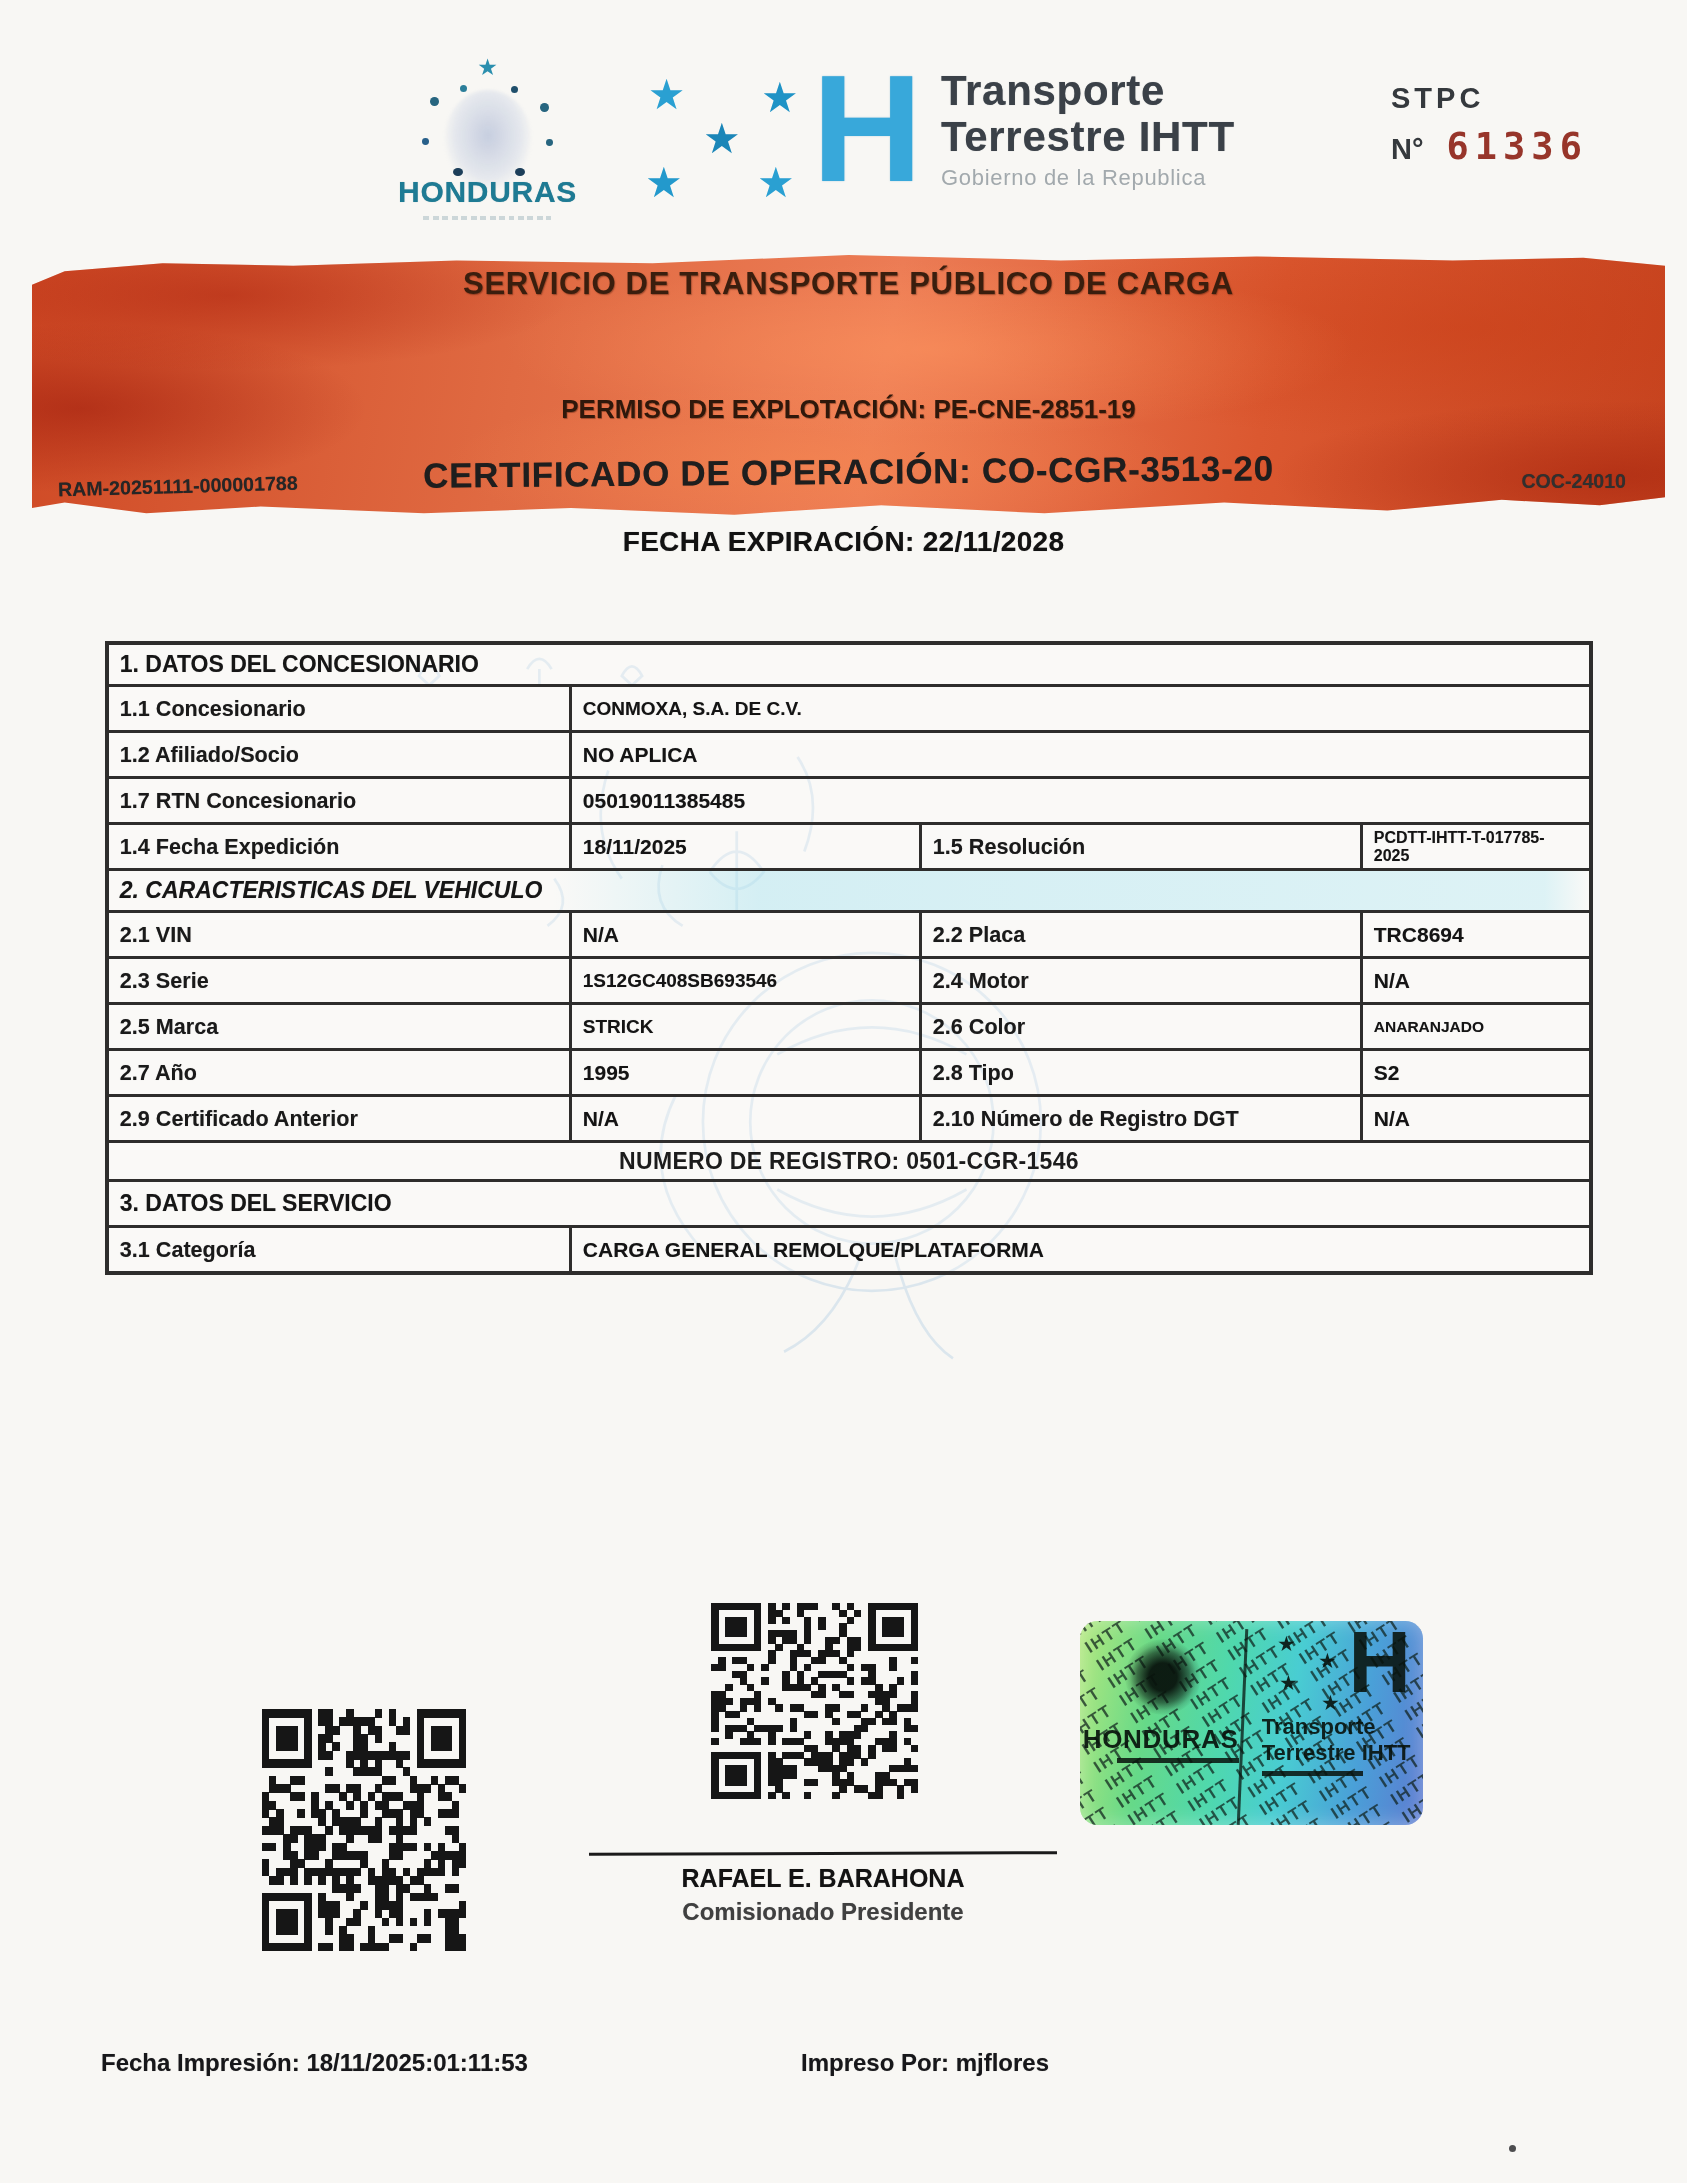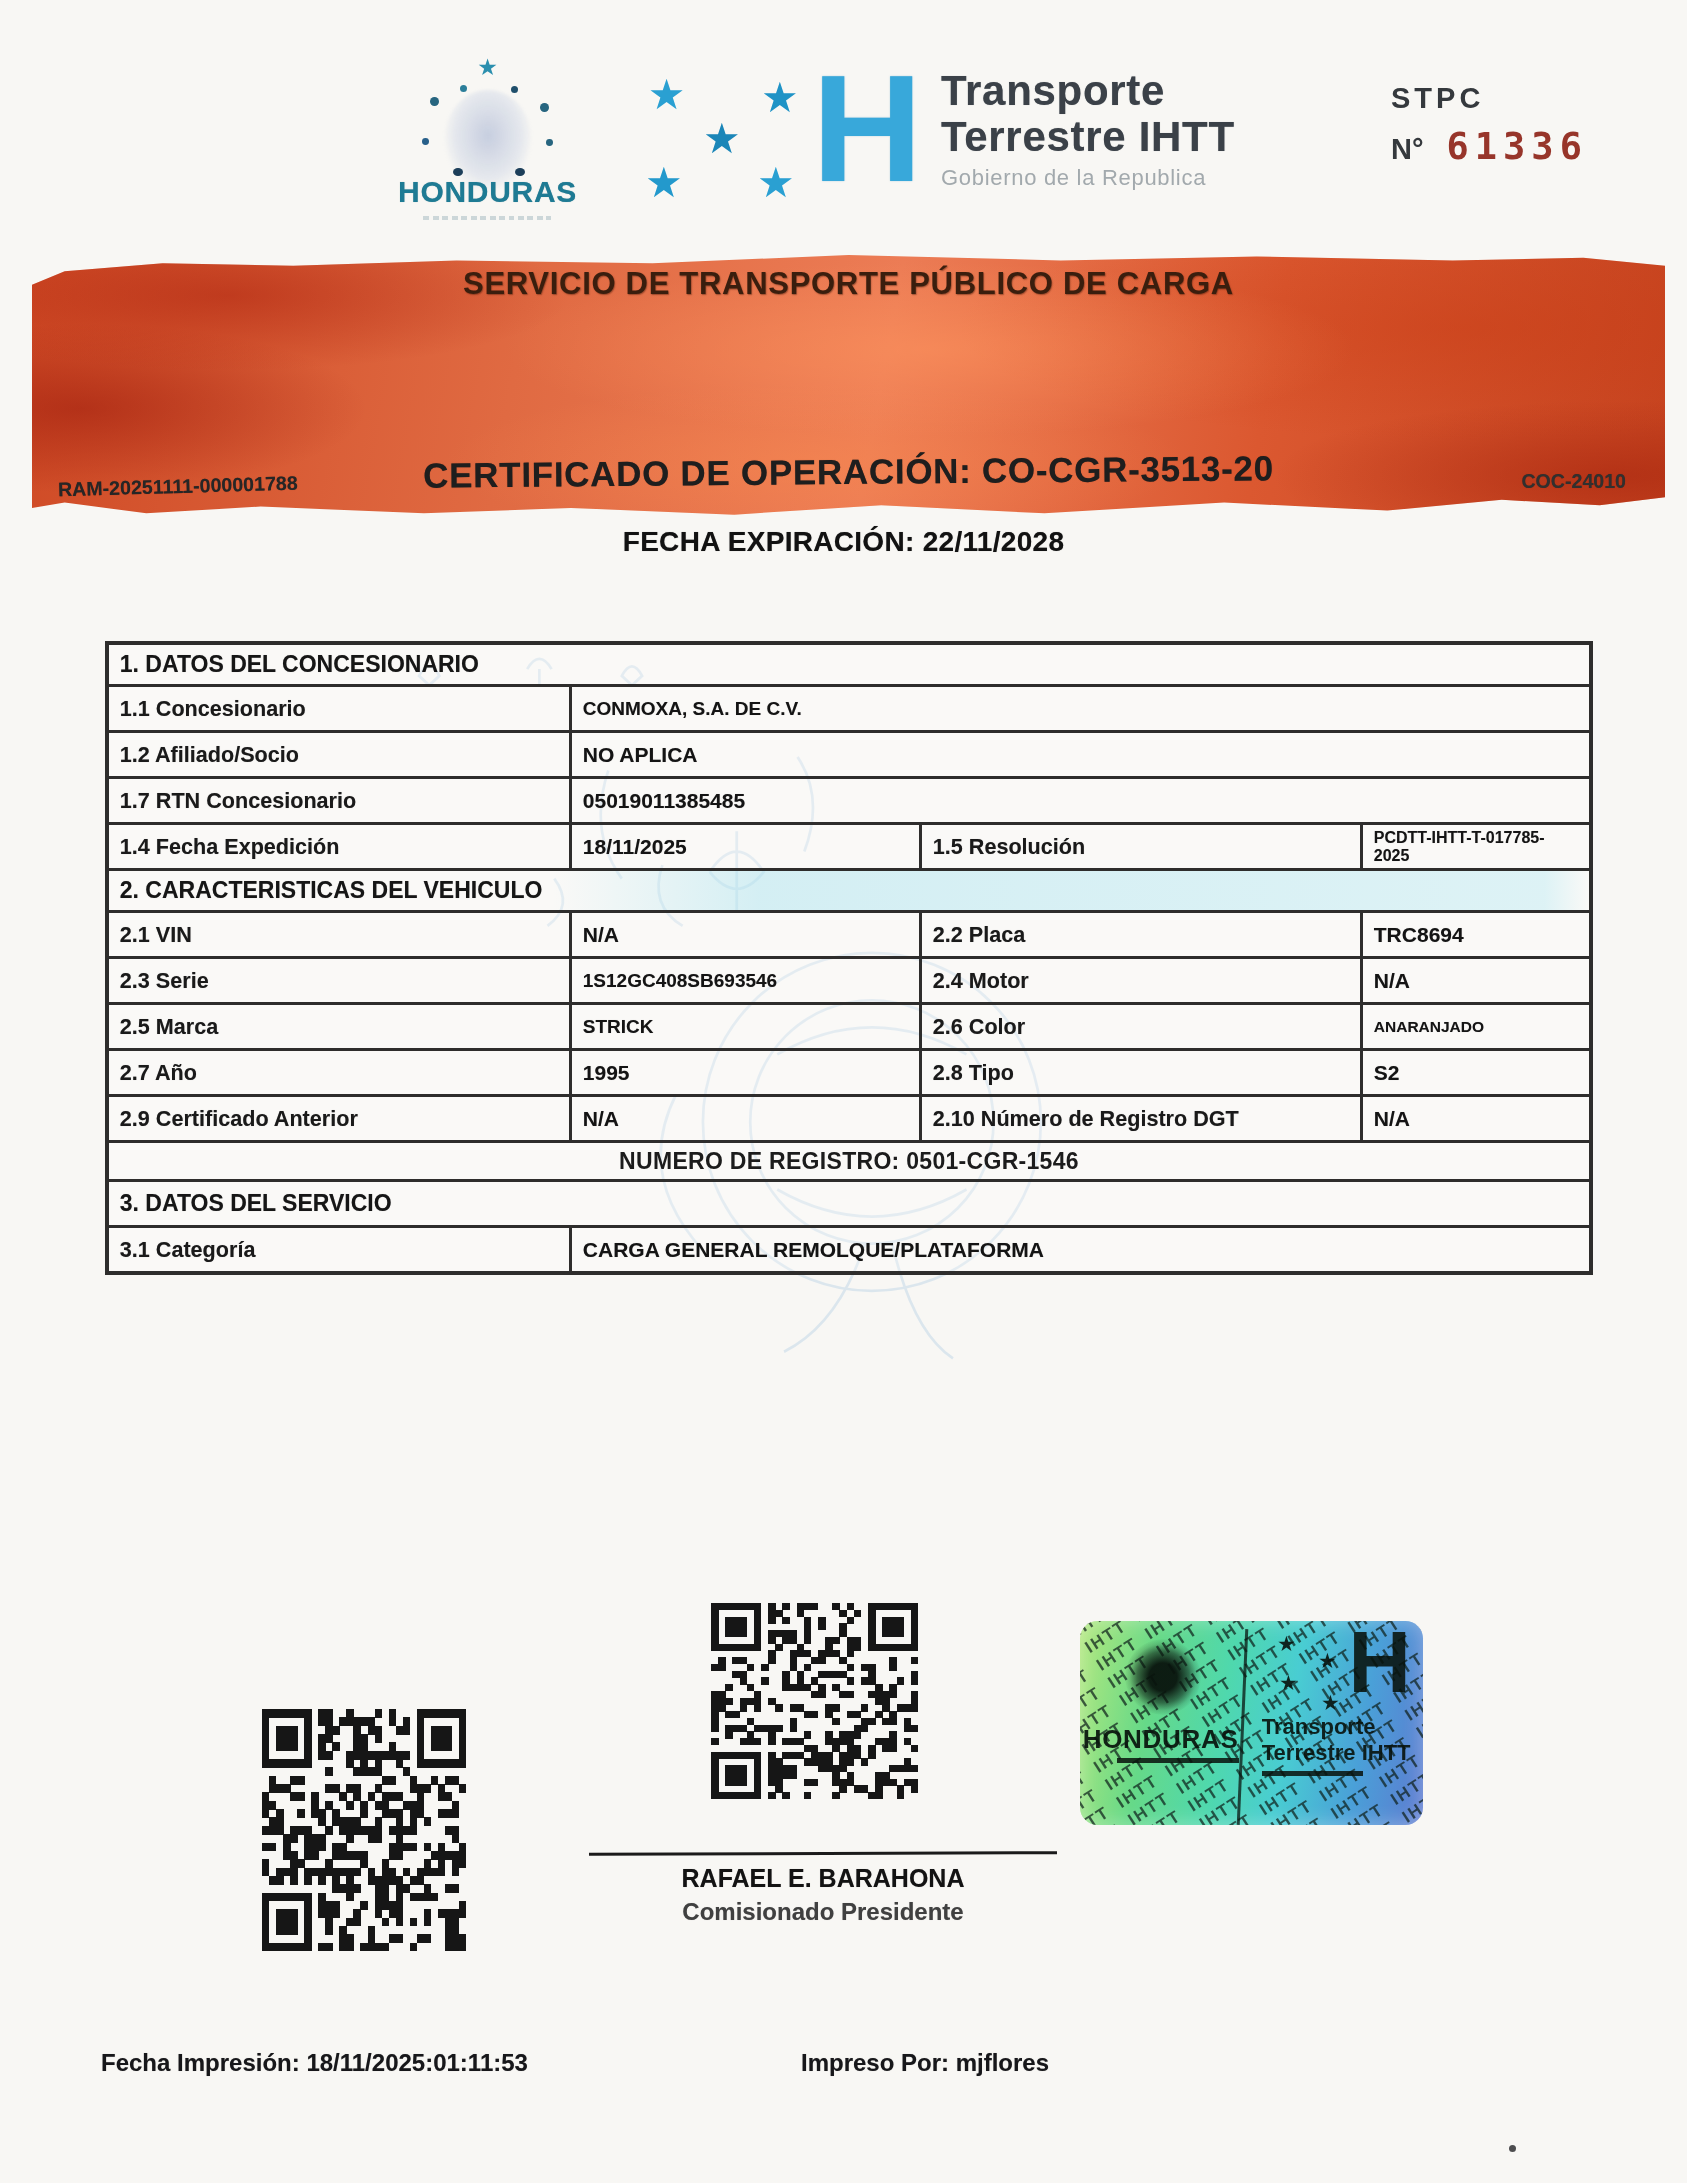--- a/index.html
+++ b/index.html
@@ -85,21 +85,21 @@
   .c2{width:350px;flex:none;}
   .c3{width:441px;flex:none;}
   .rest,.c4{flex:1;}
   .lbl{font-weight:bold;font-size:21.6px;color:#1a1a1a;text-shadow:0 0 0.7px rgba(0,0,0,.35);}
   .val{font-weight:bold;font-size:21px;color:#141414;text-shadow:0 0 0.7px rgba(0,0,0,.3);}
   .sm{font-size:19px;}
   .xs{font-size:15.5px;}
   .res{font-size:16px;}
   .sec{font-weight:bold;font-size:23px;display:flex;align-items:center;padding:0 10.8px;color:#161616;
     text-shadow:0 0 0.7px rgba(0,0,0,.35);}
-  .sec2wash{background:linear-gradient(90deg,transparent 0 30%,rgba(150,222,238,.38) 44%,rgba(160,228,242,.32) 97%,transparent);}
+  .sec2wash{background:linear-gradient(90deg,transparent 0 30%,rgba(150,222,238,.38) 44%,rgba(160,228,242,.32) 97%,transparent);font-style:italic;}
   .center-row{justify-content:center;text-align:center;}
   .reg{font-weight:bold;font-size:23px;letter-spacing:0.3px;}
 
   .watermark{left:0;top:0;pointer-events:none;}
 
   
   .qr{background:transparent;}
   .qr-mid{left:711px;top:1603px;width:207px;height:196px;}
   .qr-left{left:262px;top:1709px;width:204px;height:242px;}
 
@@ -169,20 +169,21 @@
   <div class="stpc-l1">STPC</div>
   <div class="stpc-row">
     <span class="stpc-no">N°</span>
     <span class="stpc-num">61336</span>
   </div>
 </div>
 
 <div class="abs banner">
   <div class="banner-bg"></div>
   <div class="banner-title">SERVICIO DE TRANSPORTE PÚBLICO DE CARGA</div>
+  <div class="banner-permiso">PERMISO DE EXPLOTACIÓN: PE-CNE-2851-19</div>
   <div class="banner-ram">RAM-20251111-000001788</div>
   <div class="banner-cert">CERTIFICADO DE OPERACIÓN: CO-CGR-3513-20</div>
   <div class="banner-coc">COC-24010</div>
 </div>
 
 <div class="abs expira">FECHA EXPIRACIÓN: 22/11/2028</div>
 
 <svg class="abs watermark" width="1687" height="2183" viewBox="0 0 2496 3230">
   <g stroke="#5f9bd0" fill="none" stroke-width="4" opacity="0.18">
     <path d="M620 1000 q15 -28 30 0 l-15 14 z"></path>

